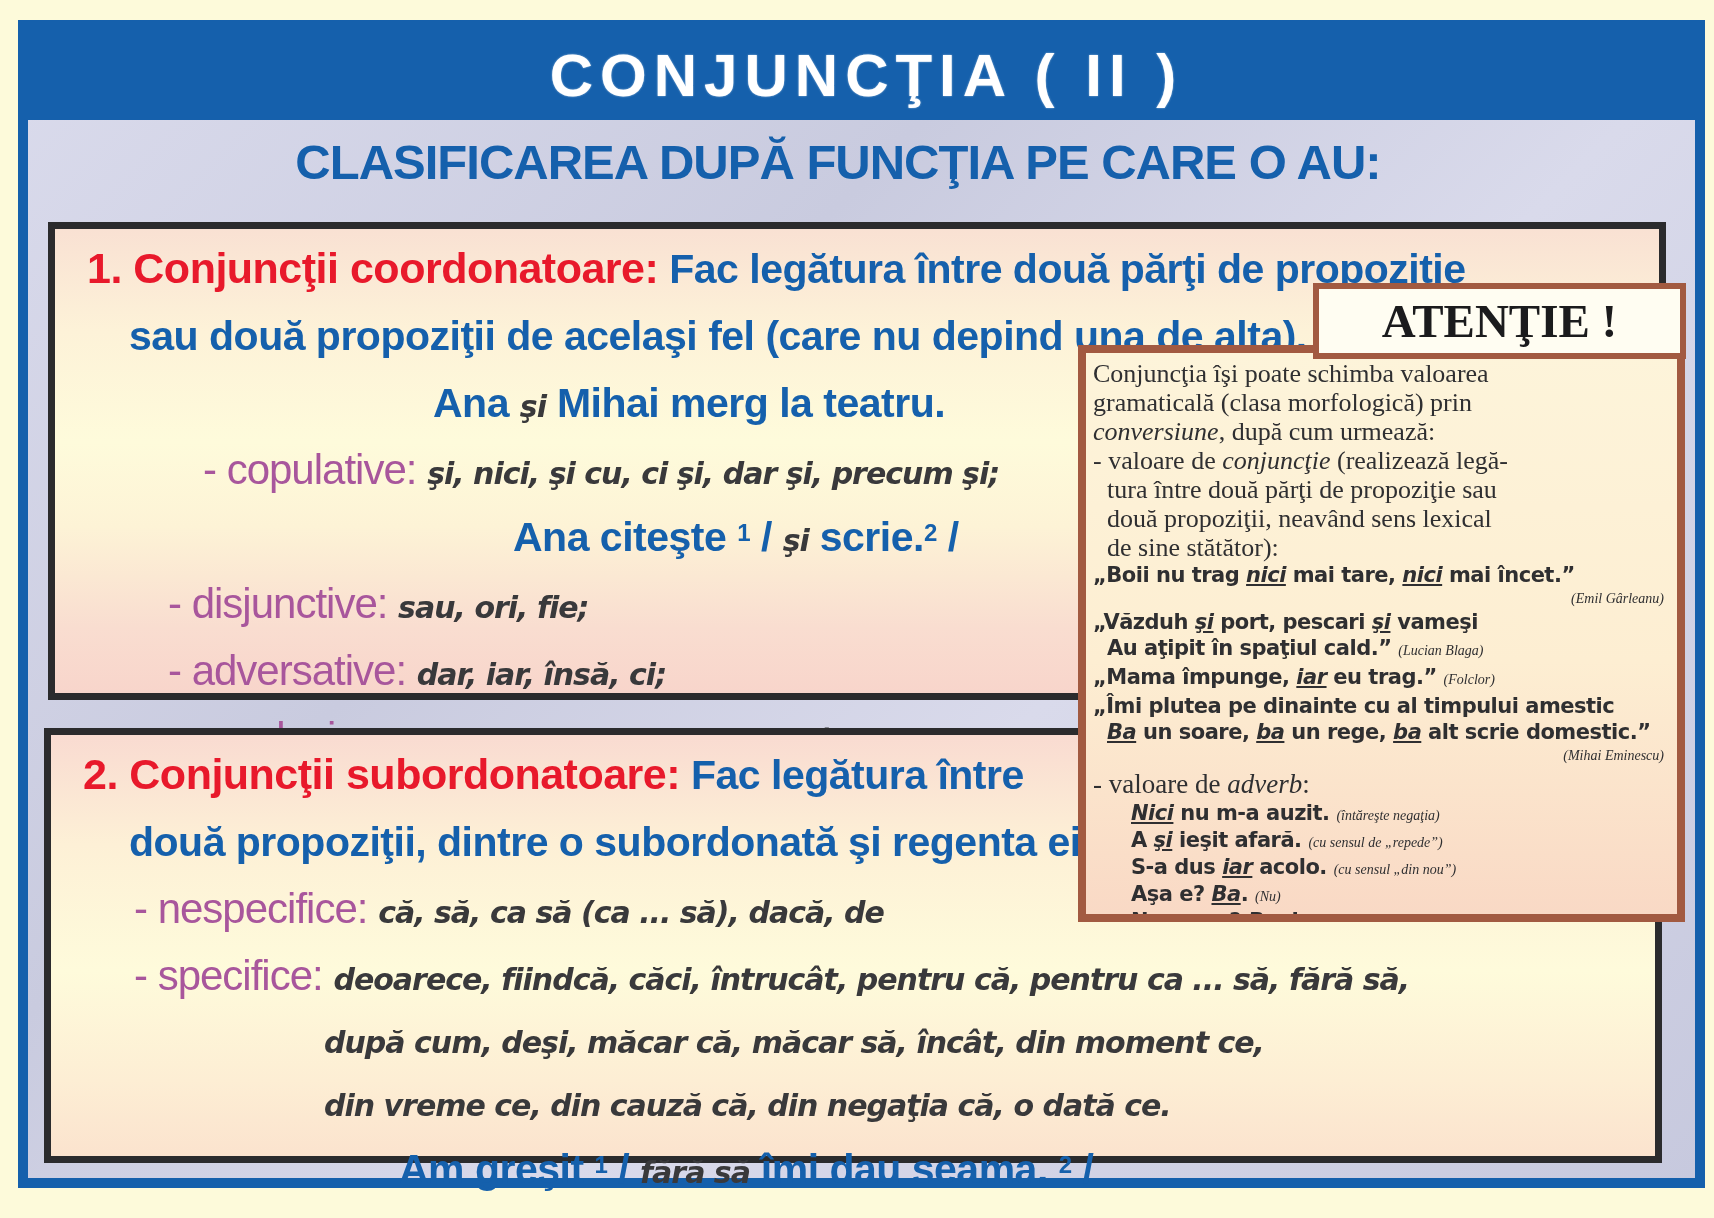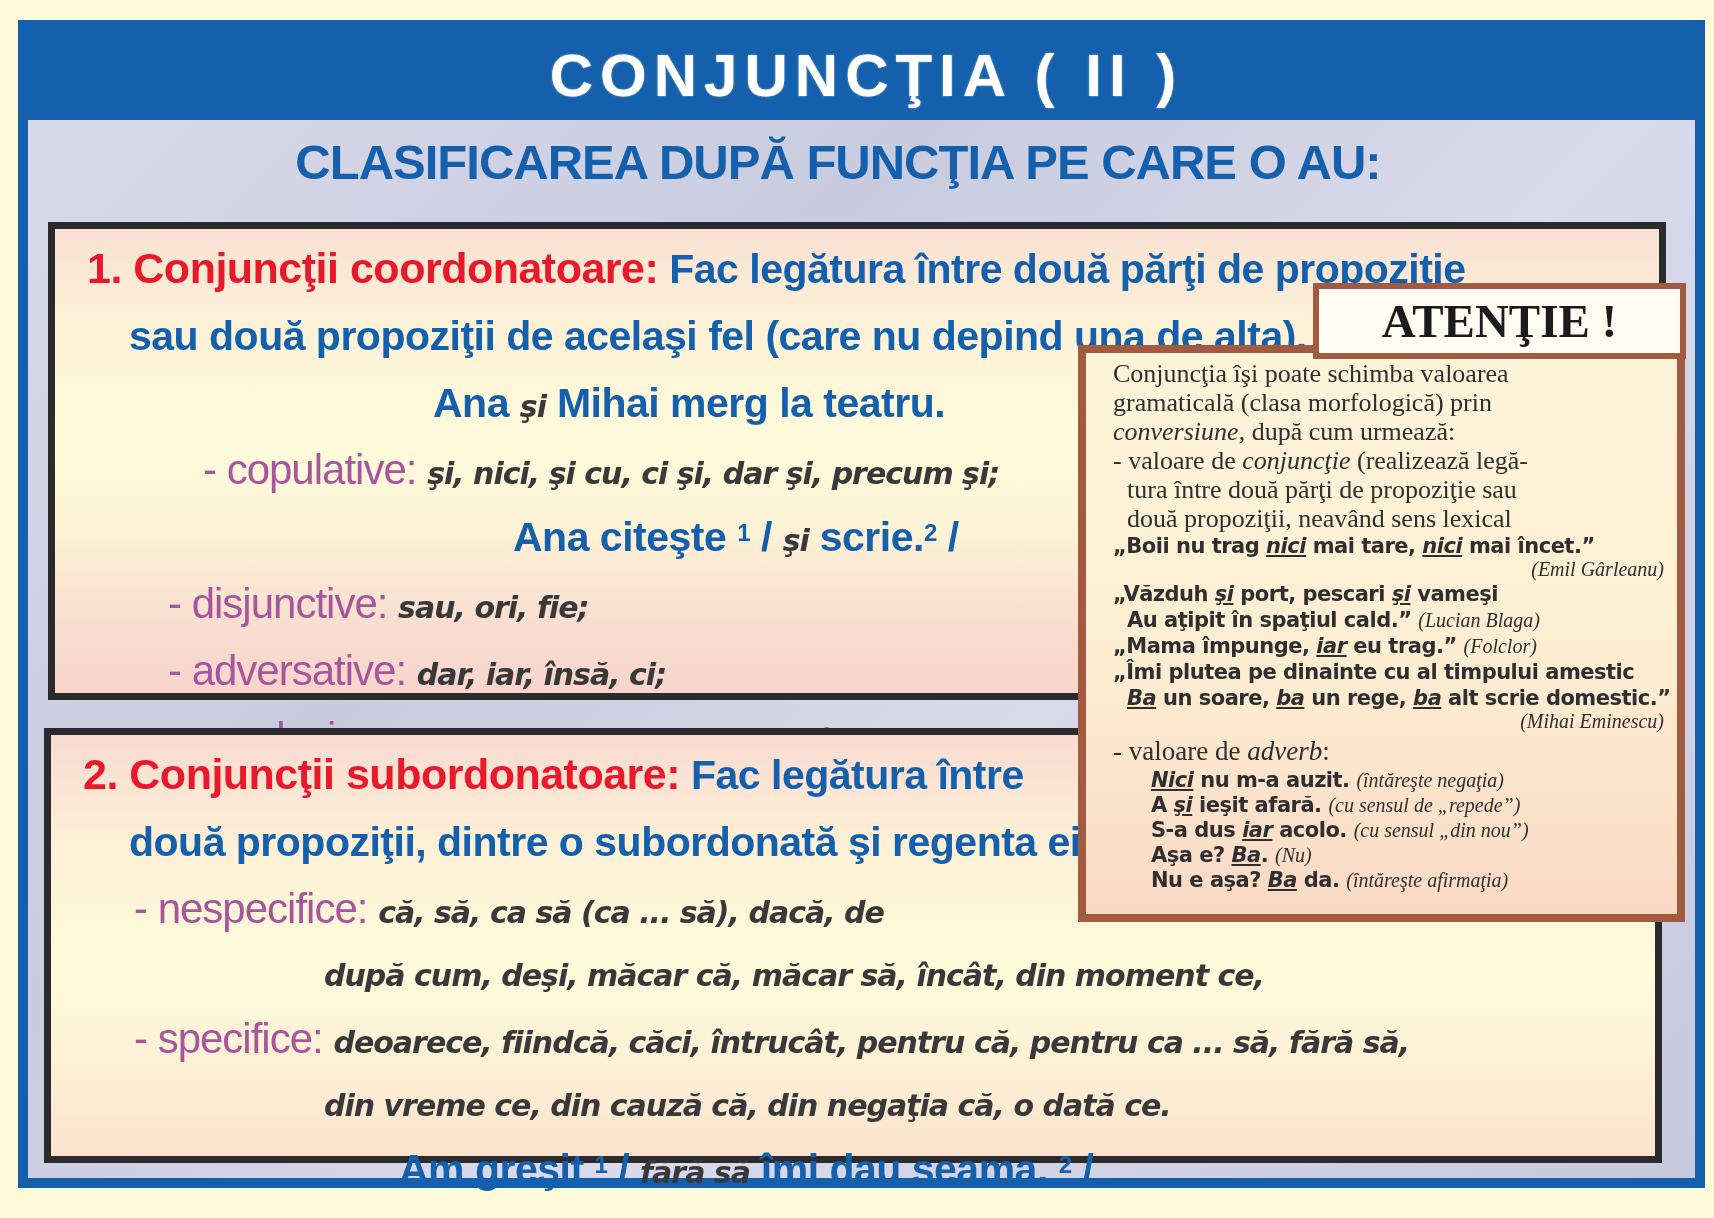--- a/index.html
+++ b/index.html
@@ -36,35 +36,35 @@
   
   .atentie-box{position:absolute;left:1078px;top:345px;width:607px;height:577px;
                box-sizing:border-box;border:8px solid #a25a41;z-index:2;
                background:linear-gradient(180deg,#fdf4da 0%,#fdeed2 55%,#f9d9c5 100%);
                overflow:hidden;}
   .atentie-label{position:absolute;left:1313px;top:283px;width:373px;height:76px;
                  box-sizing:border-box;border:6px solid #a25a41;z-index:3;background:#fffdf2;
                  display:flex;align-items:center;justify-content:center;}
   .atentie-label span{font-family:"Liberation Serif",serif;font-weight:700;font-size:47px;
                       color:#1b1b1d;white-space:nowrap;}
-  .atentie-content{padding:6px 13px 0 27px;}
+  .atentie-content{padding:6px 13px 0 7px;}
   .ln-prose{font-family:"Liberation Serif",serif;color:#2f2f31;font-size:26px;line-height:29px;white-space:nowrap;}
   .ln-prose-ind{font-family:"Liberation Serif",serif;color:#2f2f31;font-size:26px;line-height:29px;
                 padding-left:14px;white-space:nowrap;}
   .ln-quote,.ln-quote-ind,.ln-ex{font-family:"DejaVu Sans",sans-serif;color:#2f2f31;font-weight:700;
                 font-size:21px;line-height:26px;letter-spacing:-0.5px;white-space:nowrap;}
   .ln-quote-ind{padding-left:14px;}
   .ln-ex{padding-left:38px;line-height:25px;}
   .ln-attr-right{text-align:right;line-height:20px;}
   .ln-adverb-head{font-family:"Liberation Serif",serif;color:#2f2f31;font-size:27px;line-height:33px;
                   margin-top:2px;white-space:nowrap;}
   .seg-it{font-style:italic;}
   .seg-uit{font-style:italic;text-decoration:underline;}
   .seg-attr{font-family:"Liberation Serif",serif;font-weight:400;font-style:italic;
-            font-size:20px;color:#2f2f31;letter-spacing:0;}
+            font-size:14px;color:#2f2f31;letter-spacing:0;}
 </style>
 </head>
 <body>
 
 <div class="page">
   <div class="frame"></div>
 
   <div class="header-bar">
     <span class="header-title">CONJUNCŢIA ( II )</span>
   </div>
@@ -109,44 +109,45 @@
       <div class="ln" style="margin-left:14px;">
         <span class="red">2. Conjuncţii subordonatoare:</span><span class="blue"> Fac legătura între</span>
       </div>
       <div class="ln" style="margin-left:60px;">
         <span class="blue">două propoziţii, dintre o subordonată şi regenta ei.</span>
       </div>
       <div class="ln" style="margin-left:65px;">
         <span class="purple">- nespecifice: </span>
         <span class="conj">că, să, ca să (ca ... să), dacă, de</span>
       </div>
-      <div class="ln" style="margin-left:255px;">
-        <span class="conj">după cum, deşi, măcar că, măcar să, încât, din moment ce,</span>
-      </div>
       <div class="ln" style="margin-left:65px;">
         <span class="purple">- specifice: </span>
         <span class="conj">deoarece, fiindcă, căci, întrucât, pentru că, pentru ca ... să, fără să,</span>
+      </div>
+      <div class="ln" style="margin-left:255px;">
+        <span class="conj">după cum, deşi, măcar că, măcar să, încât, din moment ce,</span>
       </div>
       <div class="ln" style="margin-left:255px;">
         <span class="conj">din vreme ce, din cauză că, din negaţia că, o dată ce.</span>
       </div>
       <div class="ln" style="margin-left:330px;">
         <span class="blue">Am greşit </span><sup class="mark">1</sup><span class="blue"> / </span><span class="conj">fără să</span><span class="blue"> îmi dau seama. </span><sup class="mark">2</sup><span class="blue"> /</span>
       </div>
     </div>
   </div>
 
   <div class="atentie-box">
     <div class="atentie-content">
         <div class="ln-prose"><span>Conjuncţia îşi poate schimba valoarea</span></div>
         <div class="ln-prose"><span>gramaticală (clasa morfologică) prin</span></div>
         <div class="ln-prose"><span class="seg-it">conversiune</span><span>, după cum urmează:</span></div>
         <div class="ln-prose"><span>- valoare de </span><span class="seg-it">conjuncţie</span><span> (realizează legă-</span></div>
         <div class="ln-prose-ind"><span>tura între două părţi de propoziţie sau</span></div>
         <div class="ln-prose-ind"><span>două propoziţii, neavând sens lexical</span></div>
+        <div class="ln-prose-ind"><span>de sine stătător):</span></div>
         <div class="ln-quote"><span>„Boii nu trag </span><span class="seg-uit">nici</span><span> mai tare, </span><span class="seg-uit">nici</span><span> mai încet.”</span></div>
         <div class="ln-attr-right"><span class="seg-attr">(Emil Gârleanu)</span></div>
         <div class="ln-quote"><span>„Văzduh </span><span class="seg-uit">şi</span><span> port, pescari </span><span class="seg-uit">şi</span><span> vameşi</span></div>
         <div class="ln-quote-ind"><span>Au aţipit în spaţiul cald.” </span><span class="seg-attr">(Lucian Blaga)</span></div>
         <div class="ln-quote"><span>„Mama împunge, </span><span class="seg-uit">iar</span><span> eu trag.” </span><span class="seg-attr">(Folclor)</span></div>
         <div class="ln-quote"><span>„Îmi plutea pe dinainte cu al timpului amestic</span></div>
         <div class="ln-quote-ind"><span class="seg-uit">Ba</span><span> un soare, </span><span class="seg-uit">ba</span><span> un rege, </span><span class="seg-uit">ba</span><span> alt scrie domestic.”</span></div>
         <div class="ln-attr-right"><span class="seg-attr">(Mihai Eminescu)</span></div>
         <div class="ln-adverb-head"><span>- valoare de </span><span class="seg-it">adverb</span><span>:</span></div>
         <div class="ln-ex"><span class="seg-uit">Nici</span><span> nu m-a auzit. </span><span class="seg-attr">(întăreşte negaţia)</span></div>

